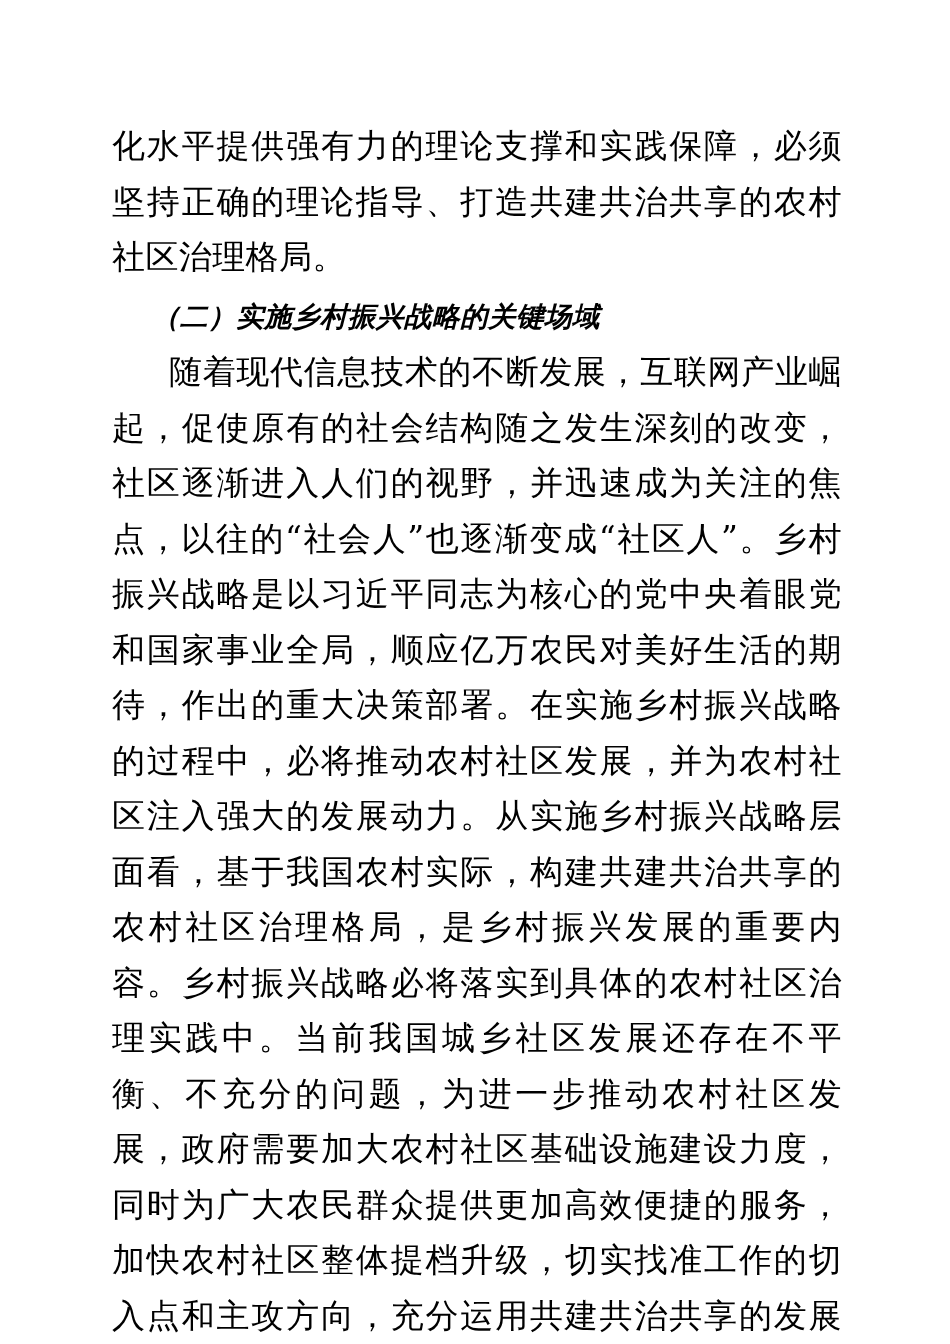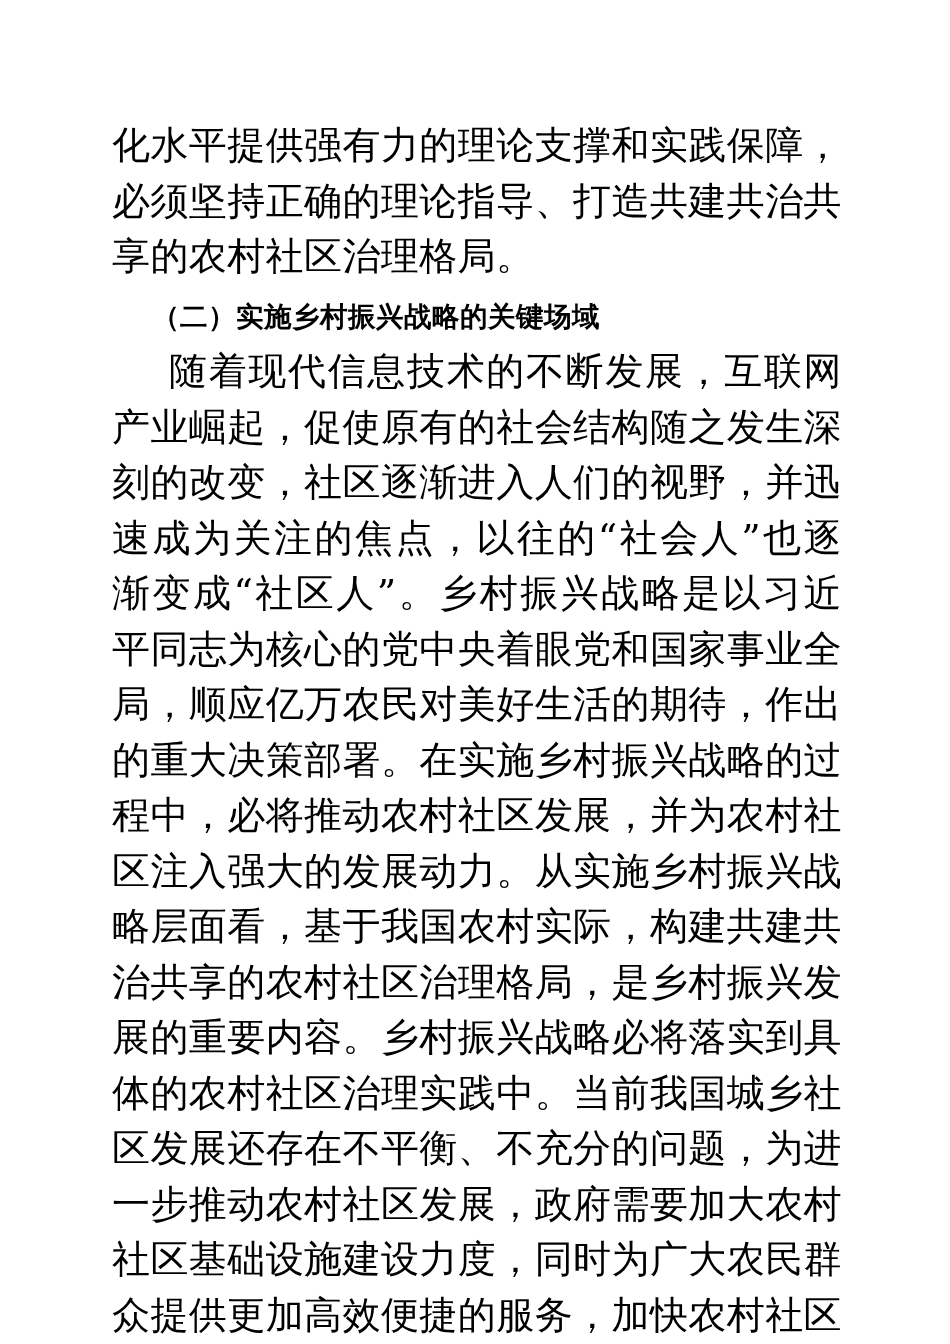--- a/index.html
+++ b/index.html
@@ -20,39 +20,40 @@
     box-sizing: border-box;
     padding: 118px 108px 40px 112px;
     background: #ffffff;
     position: relative;
   }
   .doc-body {
     width: 730px;
   }
   p {
     margin: 0;
-    font-size: 38px;
+    font-size: 33px;
     line-height: 55.5px;
     text-align: justify;
     text-justify: inter-ideograph;
     letter-spacing: 0.4px;
   }
   .para-cont {
     text-indent: 0;
   }
   .para-indent {
     text-indent: 57px;
   }
   .heading-sub {
     font-weight: bold;
     text-indent: 40px;
     font-family: "DejaVu Sans", sans-serif;
     font-size: 27.5px;
     line-height: 55.5px;
     letter-spacing: 0.5px;
+    font-style: italic;
   }
   .heading-gap {
     margin-top: 4px;
   }
 </style>
 </head>
 <body>
 
 <div class="page">
   <div class="doc-body">

